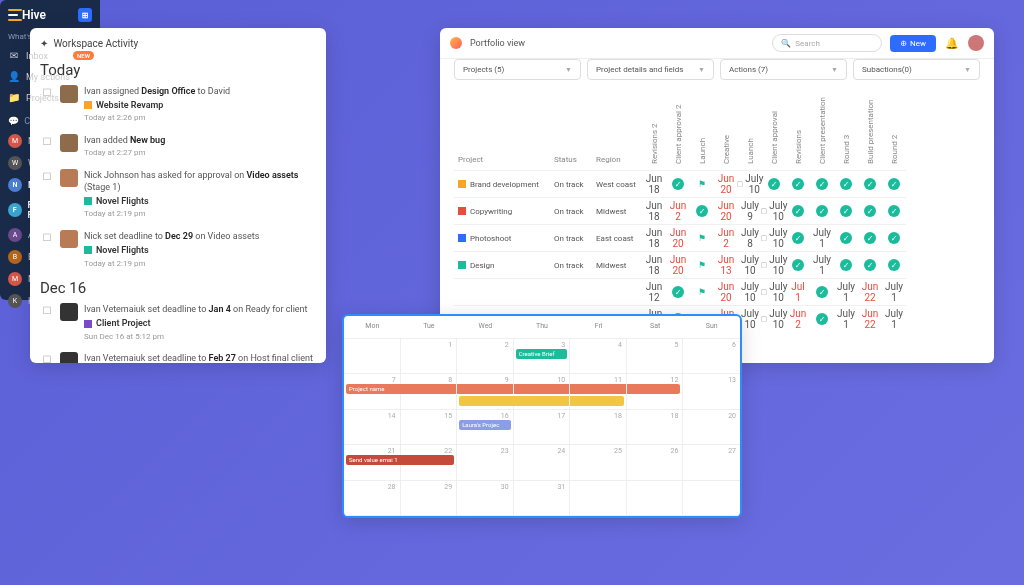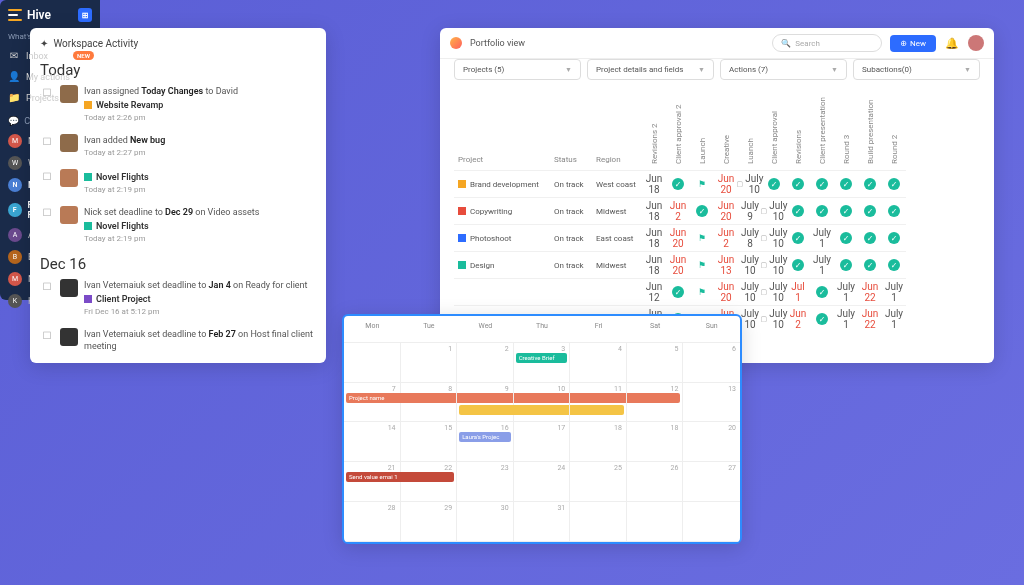--- a/index.html
+++ b/index.html
@@ -14,21 +14,21 @@
 .act-ico{width:14px;height:14px;color:#aaa;font-size:10px;display:flex;align-items:center;justify-content:center}
 .act-av{width:18px;height:18px;border-radius:3px;background:#888;flex-shrink:0}
 .act-body{flex:1;line-height:1.35;color:#555}
 .act-body b{color:#222;font-weight:600}
 .act-proj{display:flex;align-items:center;gap:4px;margin-top:2px}
 .sq{width:8px;height:8px}
 .act-time{color:#999;font-size:8px;margin-top:2px}
 
 
 .sidebar{left:340px;top:28px;width:100px;height:300px;background:#1a2b4a;border-radius:6px 0 0 6px;color:#ccc;font-size:9px;padding:6px 0}
-.sb-top{display:flex;align-items:flex-end;gap:5px;padding:2px 8px 6px;color:#fff;font-size:12px;font-weight:600}
+.sb-top{display:flex;align-items:flex-end;padding:2px 8px 6px;color:#fff;font-size:12px;font-weight:600}
 .sb-logo{width:14px;height:14px;display:flex;flex-direction:column;justify-content:space-around}
 .sb-logo span{height:2px;background:#f5a623;border-radius:1px}
 .sb-logo span:nth-child(2){background:#fff;width:70%}
 .sb-status{padding:4px 8px;color:#8a9ab5;font-size:8px;display:flex;justify-content:space-between;align-items:center}
 .sb-item{display:flex;align-items:center;gap:6px;padding:5px 8px;position:relative}
 .sb-item .ico{width:12px;font-size:10px;text-align:center}
 .sb-badge{position:absolute;right:6px;background:#ff7a3d;color:#fff;font-size:6px;padding:1px 4px;border-radius:6px;font-weight:600}
 .sb-sec{padding:4px 8px;color:#8a9ab5;display:flex;justify-content:space-between;align-items:center;margin-top:4px}
 .sb-chat{display:flex;align-items:center;gap:6px;padding:4px 8px}
 .sb-av{width:14px;height:14px;border-radius:50%;background:#666;font-size:7px;display:flex;align-items:center;justify-content:center;color:#fff}
@@ -65,61 +65,62 @@
 .pf-cell.rg{width:50px}
 .pf-cell.c{width:24px;text-align:center;display:flex;align-items:center;justify-content:center;gap:2px}
 .chk{width:12px;height:12px;border-radius:50%;background:#1abc9c;color:#fff;font-size:8px;display:flex;align-items:center;justify-content:center}
 .flag{color:#1abc9c;font-size:9px}
 .date{color:#555;font-size:10px}
 .date.r{color:#e74c3c}
 .date.b{color:#e74c3c}
 .cal{color:#aaa;font-size:7px}
 
 
-.calendar{left:342px;top:314px;width:400px;height:230px;border:2px solid #2d8cff;font-size:7px}
+.calendar{left:342px;top:314px;width:400px;height:204px;border:2px solid #2d8cff;font-size:7px}
 .cal-grid{display:grid;grid-template-columns:repeat(7,1fr);height:100%}
 .cal-dh{text-align:center;padding:6px 0;color:#888;font-size:7px;border-bottom:1px solid #eee}
 .cal-cell{border-right:1px solid #eee;border-bottom:1px solid #eee;position:relative;padding:2px 4px;color:#aaa;text-align:right;font-size:7px;min-height:34px}
 .cal-cell:nth-child(7n){border-right:none}
 .cal-ev{position:absolute;height:10px;border-radius:2px;font-size:6px;color:#fff;padding:1px 3px;overflow:hidden;white-space:nowrap;text-align:left}
 </style>
 </head>
 <body>
 
 <div class="panel activity">
   <div class="act-title">
     <span>✦</span>
     <span>Workspace Activity</span>
   </div>
   <div id="act-body">
       <div class="act-day">Today</div>
       <div class="act-item">
         <div class="act-ico">☐</div>
       <div class="act-av" style="background:#8e6b4a"></div>
       <div class="act-body">
-        <div>Ivan assigned <b>Today Changes</b> to David</div>
+        <div>Ivan assigned <b>Design Office</b> to David</div>
         <div class="act-proj">
             <span class="sq" style="background:#f5a623"></span>
             <b style="color:#333">Website Revamp</b>
           </div>
         <div class="act-time">Today at 2:26 pm</div>
       </div>
       </div>
       <div class="act-item">
         <div class="act-ico">☐</div>
       <div class="act-av" style="background:#8e6b4a"></div>
       <div class="act-body">
         <div>Ivan added <b>New bug</b> </div>
         <div class="act-time">Today at 2:27 pm</div>
       </div>
       </div>
       <div class="act-item">
         <div class="act-ico">☐</div>
       <div class="act-av" style="background:#b97a56"></div>
       <div class="act-body">
+        <div>Nick Johnson has asked for approval on <b>Video assets</b> (Stage 1)</div>
         <div class="act-proj">
             <span class="sq" style="background:#1abc9c"></span>
             <b style="color:#333">Novel Flights</b>
           </div>
         <div class="act-time">Today at 2:19 pm</div>
       </div>
       </div>
       <div class="act-item">
         <div class="act-ico">☐</div>
       <div class="act-av" style="background:#b97a56"></div>
@@ -135,21 +136,21 @@
       <div class="act-day">Dec 16</div>
       <div class="act-item">
         <div class="act-ico">☐</div>
       <div class="act-av" style="background:#333"></div>
       <div class="act-body">
         <div>Ivan Vetemaiuk set deadline to <b>Jan 4</b> on Ready for client</div>
         <div class="act-proj">
             <span class="sq" style="background:#7b4bc7"></span>
             <b style="color:#333">Client Project</b>
           </div>
-        <div class="act-time">Fri Dec 16 at 5:12 pm</div>
+        <div class="act-time">Sun Dec 16 at 5:12 pm</div>
       </div>
       </div>
       <div class="act-item">
         <div class="act-ico">☐</div>
       <div class="act-av" style="background:#333"></div>
       <div class="act-body">
         <div>Ivan Vetemaiuk set deadline to <b>Feb 27</b> on Host final client meeting</div>
 
       </div>
       </div>

